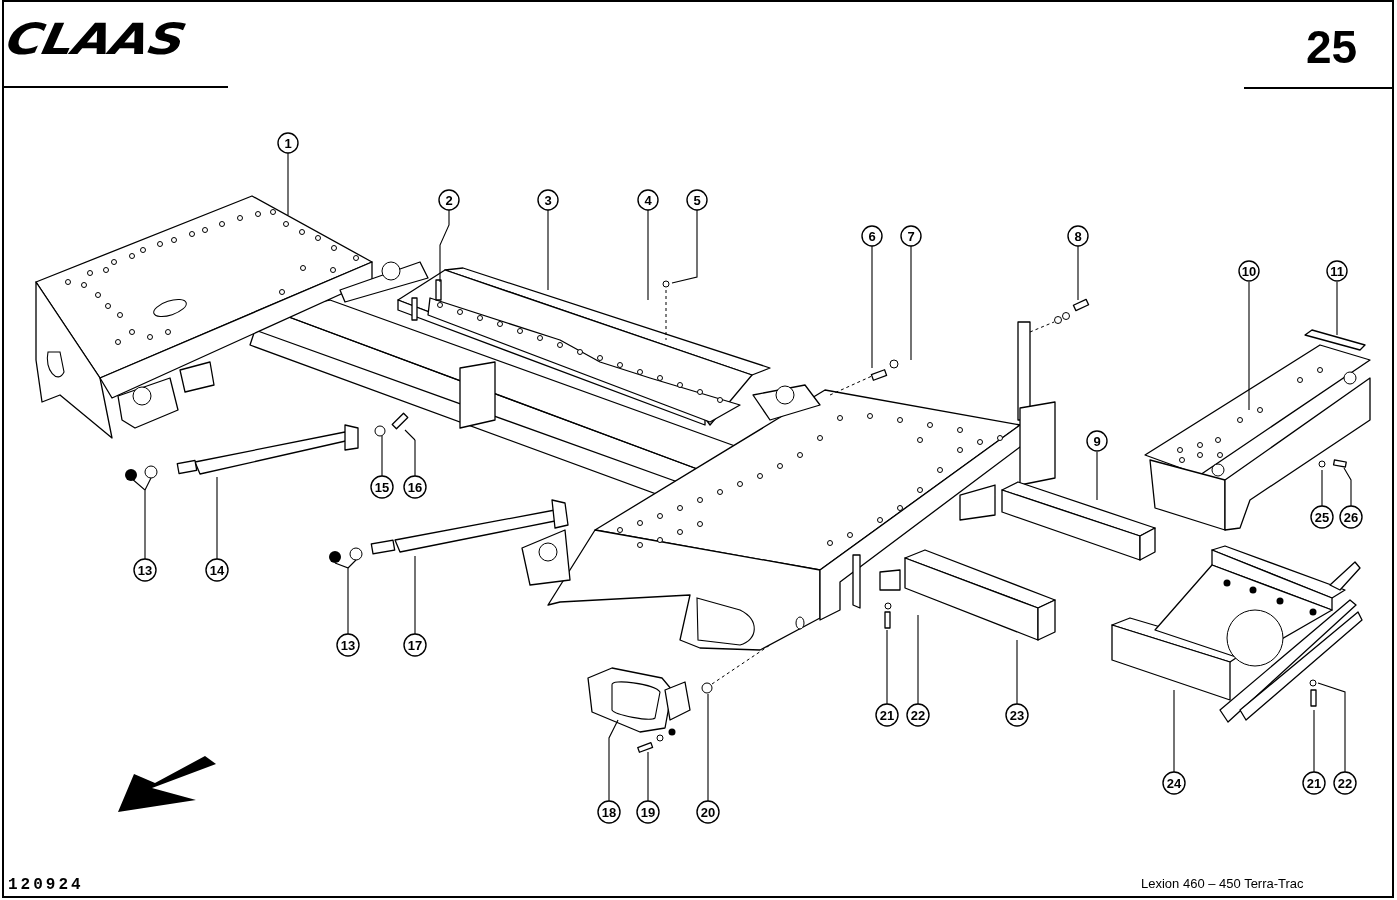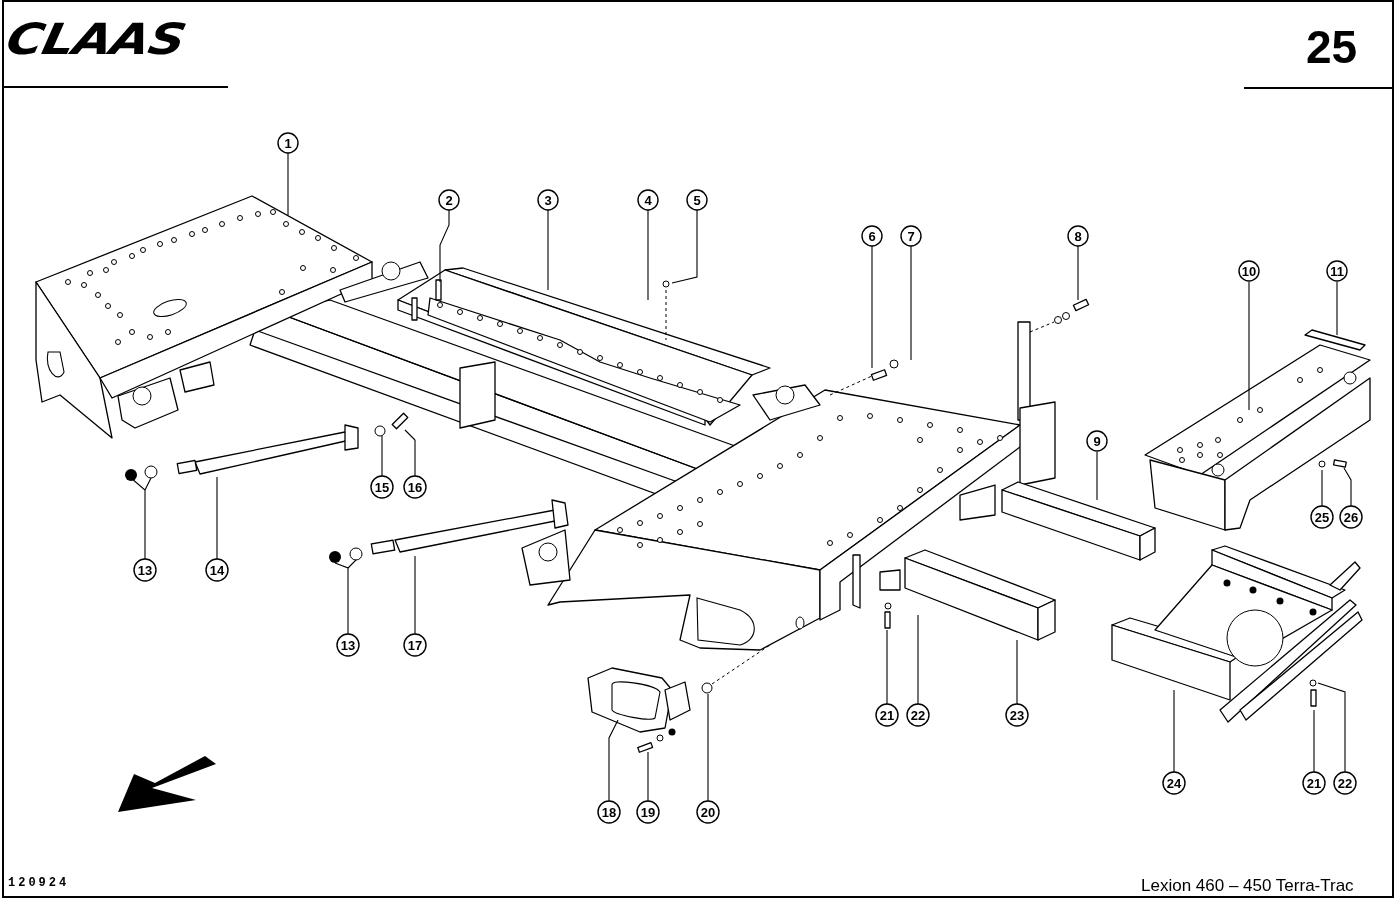--- a/index.html
+++ b/index.html
@@ -5,22 +5,22 @@
   html, body { margin:0; padding:0; background:#fff; }
   body { width:1397px; height:900px; position:relative; overflow:hidden; font-family:"Liberation Sans", sans-serif; color:#000; }
   .frame-top { position:absolute; left:2px; top:0; width:1392px; height:2px; background:#000; }
   .frame-left { position:absolute; left:2px; top:0; width:2px; height:898px; background:#000; }
   .frame-right { position:absolute; left:1392px; top:0; width:2px; height:898px; background:#000; }
   .frame-bottom { position:absolute; left:2px; top:896px; width:1392px; height:2px; background:#000; }
   .rule-left { position:absolute; left:4px; top:86px; width:224px; height:2px; background:#000; }
   .rule-right { position:absolute; left:1244px; top:87px; width:150px; height:2px; background:#000; }
   .logo { position:absolute; left:12px; top:18px; font-family:"DejaVu Sans", sans-serif; font-weight:bold; font-style:italic; font-size:50px; letter-spacing:-1px; transform:skewX(-12deg) scaleY(0.86); transform-origin:left top; line-height:1; }
   .page-num { position:absolute; left:1306px; top:24px; font-family:"Liberation Sans", sans-serif; font-weight:bold; font-size:46px; line-height:1; }
-  .drawing-id { position:absolute; left:8px; top:876px; font-family:"Liberation Mono", monospace; font-weight:bold; font-size:12px; letter-spacing:3px; }
-  .model { position:absolute; left:1141px; top:876px; font-size:17px; }
+  .drawing-id { position:absolute; left:8px; top:876px; font-family:"Liberation Mono", monospace; font-weight:bold; font-size:16px; letter-spacing:3px; }
+  .model { position:absolute; left:1141px; top:876px; font-size:13px; }
   svg.diagram { position:absolute; left:0; top:0; }
   .callout circle { fill:#fff; stroke:#000; stroke-width:1.4; }
   .callout text { font-family:"Liberation Sans", sans-serif; font-size:13px; font-weight:bold; text-anchor:middle; dominant-baseline:central; }
   .part { fill:#fff; stroke:#000; stroke-width:1.3; stroke-linejoin:round; }
   .line { stroke:#000; stroke-width:1.1; fill:none; }
   .dash { stroke:#000; stroke-width:1; fill:none; stroke-dasharray:3 3; }
   .hole { fill:#fff; stroke:#000; stroke-width:1; }
 </style>
 </head>
 <body>

